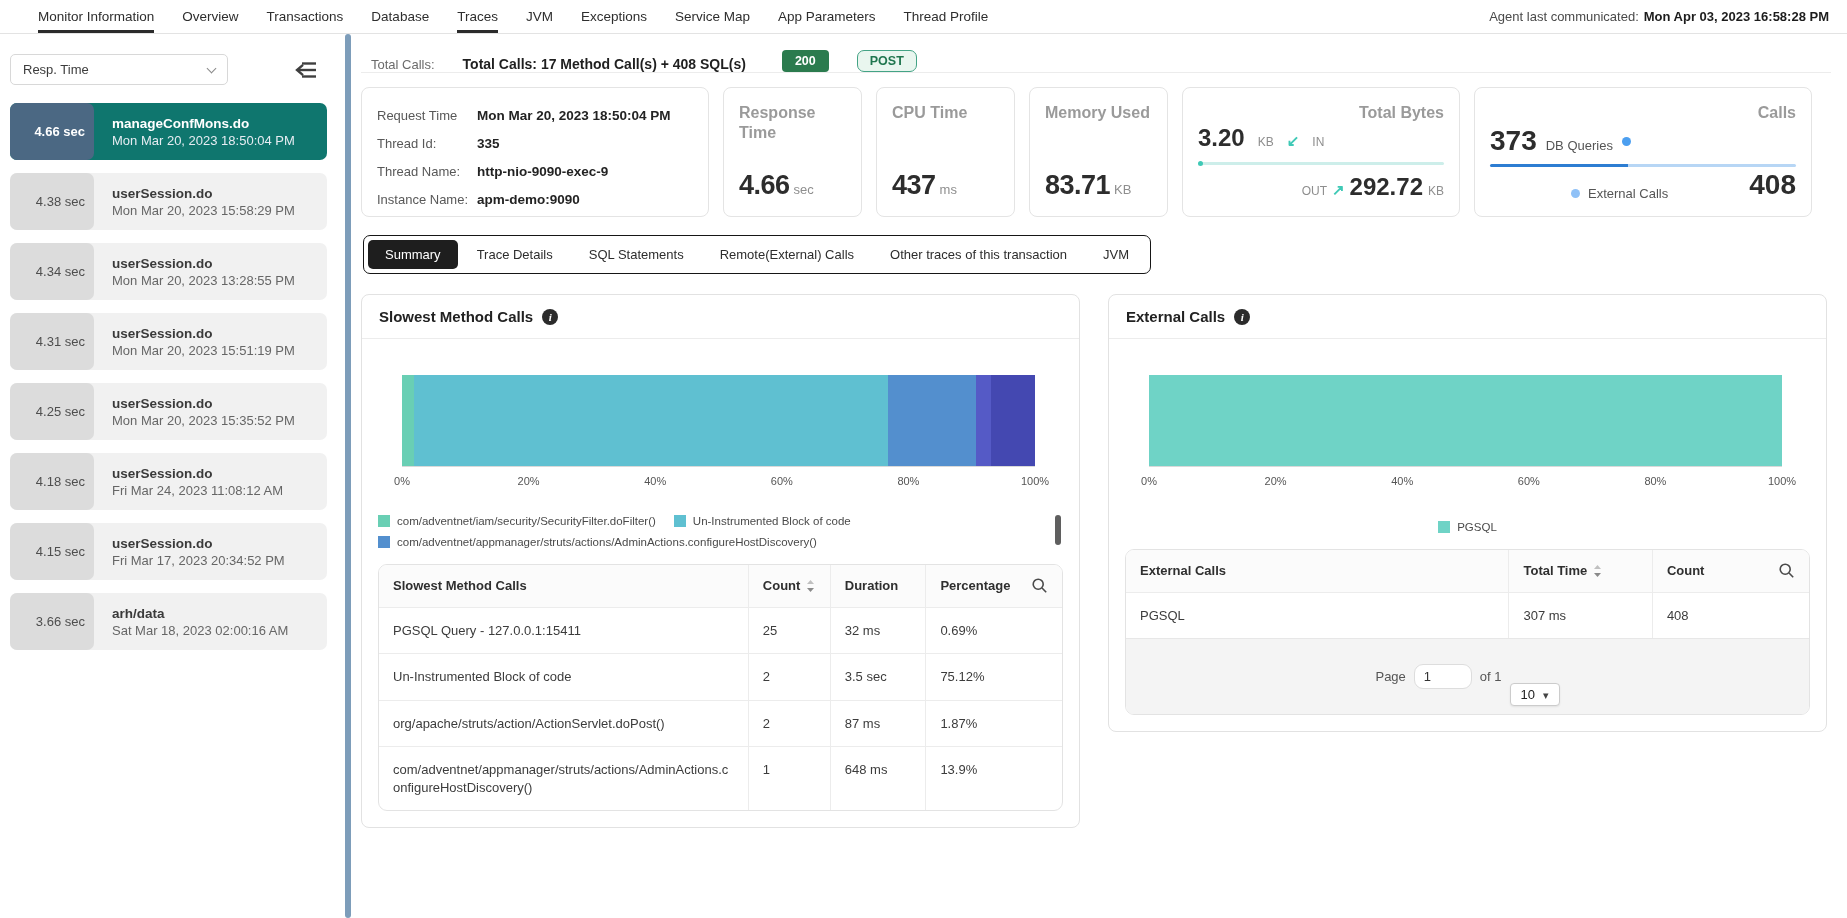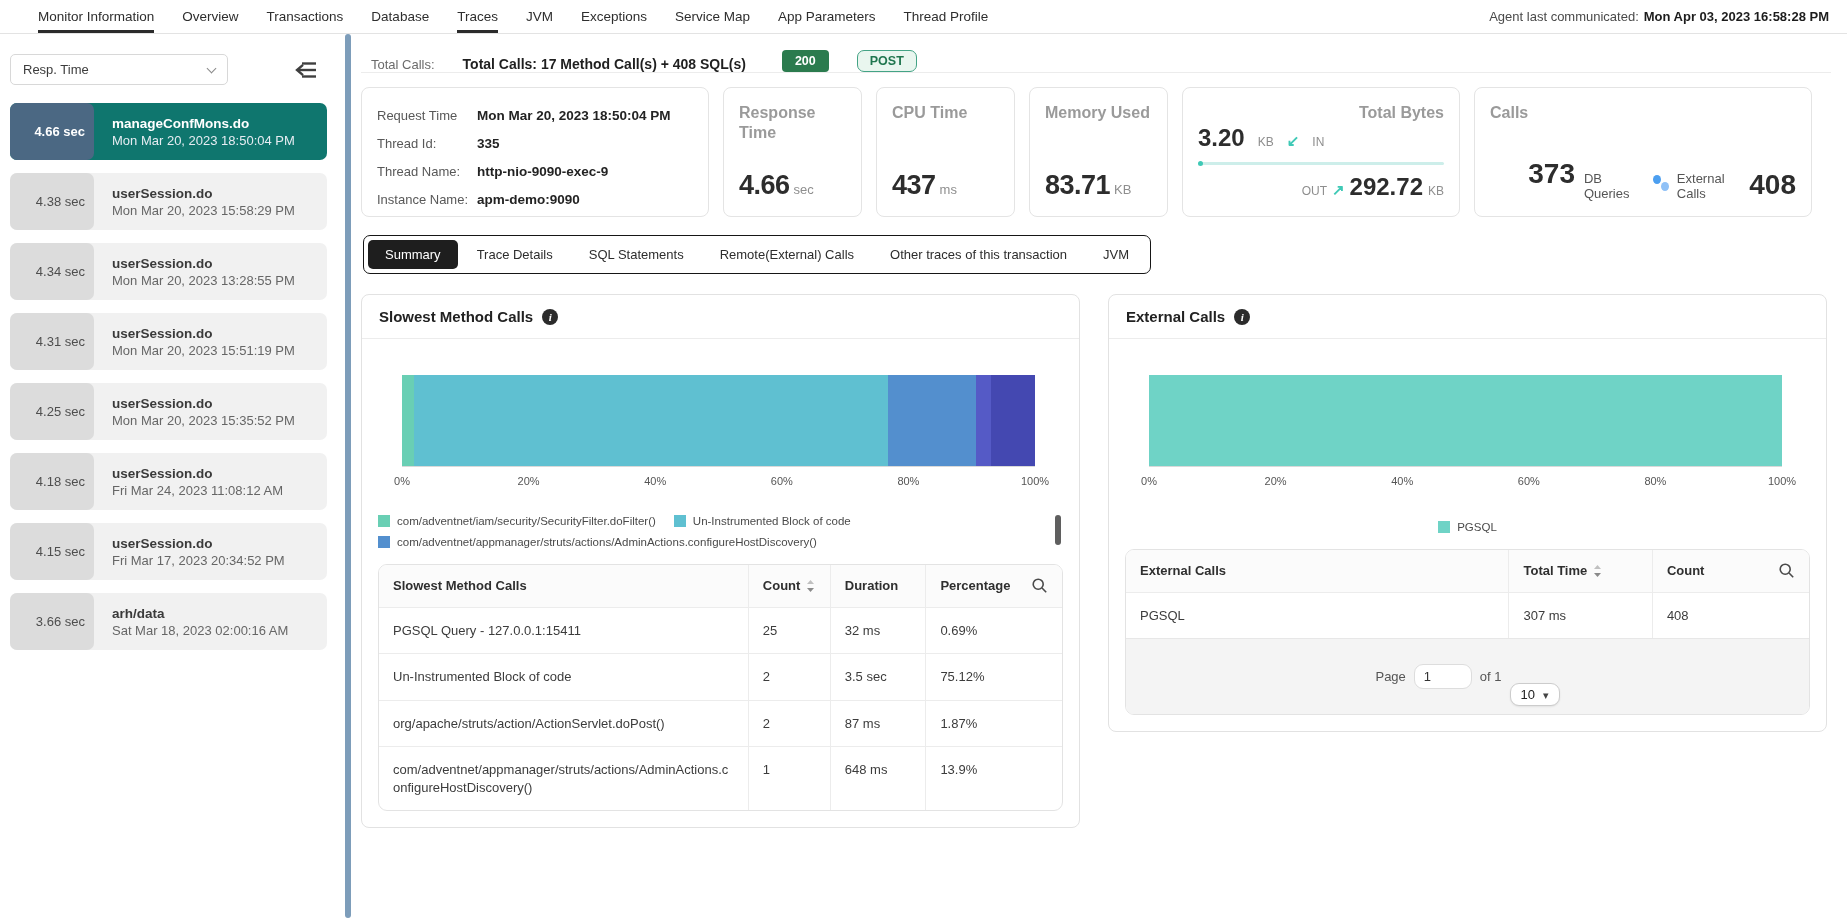--- a/index.html
+++ b/index.html
@@ -62,21 +62,21 @@
   .card.bytes { width:278px; display:flex; flex-direction:column; }
   .ta-right { text-align:right; }
   .bytes-in { display:flex; align-items:baseline; gap:13px; margin-top:auto; }
   .num-24 { font-size:24px; font-weight:bold; color:#2d2d2d; }
   .unit-12 { font-size:12px; color:#8e8e8e; }
   .arrow { color:#3fc9b6; font-size:15px; font-weight:bold; line-height:1; }
   .bytes-divider { height:3px; background:#cdeeea; border-radius:2px; margin:10px 0 8px; position:relative; }
   .bytes-divider::before { content:""; position:absolute; left:0; top:-1px; width:5px; height:5px; border-radius:50%; background:#3fc9b6; }
   .bytes-out { display:flex; align-items:baseline; gap:5px; justify-content:flex-end; }
 
-  .card.callscard { width:338px; display:flex; flex-direction:row; }
+  .card.callscard { width:338px; display:flex; flex-direction:column; }
   .db-row { display:flex; align-items:baseline; gap:9px; margin-top:auto; }
   .big-num { font-size:28px; font-weight:bold; color:#2d2d2d; }
   .lbl-13 { font-size:13px; color:#555; }
   .dot-blue { width:9px; height:9px; border-radius:50%; background:#4c9ff0; align-self:center; }
   .dot-light { width:9px; height:9px; border-radius:50%; background:#8fc1f7; }
   .calls-divider { height:3px; border-radius:2px; margin:7px 0 2px; background:linear-gradient(to right,#2d7dd2 0 45%, #b7d6f5 45% 100%); }
   .ext-row { display:flex; align-items:flex-end; }
   .ext-grp { margin:0 auto; display:flex; align-items:center; gap:8px; }
 
   
@@ -112,21 +112,21 @@
   .tcell { padding:13px 14px; font-size:13px; color:#3c3c3c; border-top:1px solid #ececec; word-break:break-word; line-height:1.35; }
   .tcell + .tcell { border-left:1px solid #ececec; }
   .thead { background:#fbfbfb; }
   .thead .tcell { border-top:none; font-weight:bold; color:#2f2f2f; display:flex; align-items:center; gap:6px; padding:12px 14px; }
   .thead .tcell.spread { justify-content:space-between; }
   .body-row .tcell { padding-top:14px; padding-bottom:14px; }
   .sort-icon, .search-icon { flex:none; cursor:pointer; }
 
   .tfoot { background:#f4f4f4; border-top:1px solid #e7e7e7; display:flex; align-items:center; justify-content:center; gap:8px; padding:8px; font-size:13px; color:#555; }
   .page-input { width:58px; height:25px; border:1px solid #ddd; border-radius:9px; padding:0 9px; font-size:13px; color:#333; background:#fff; font-family:"Liberation Sans",sans-serif; }
-  .size-select { display:flex; align-items:flex-end; gap:8px; border:1px solid #ccc; border-radius:9px; background:#fff; padding:3px 10px; font-size:13px; color:#222; box-shadow:0 1px 2px rgba(0,0,0,.08); cursor:pointer;margin-top:36px; }
+  .size-select { display:flex; align-items:flex-end; gap:8px; border:1px solid #ccc; border-radius:4px; background:#fff; padding:3px 10px; font-size:13px; color:#222; box-shadow:0 1px 2px rgba(0,0,0,.08); cursor:pointer;margin-top:36px; }
 </style>
 </head>
 <body>
 
 <div class="topnav">
   <div class="nav-items">
     <div class="nav-item active">Monitor Information</div>
       <div class="nav-item">Overview</div>
       <div class="nav-item">Transactions</div>
       <div class="nav-item">Database</div>

